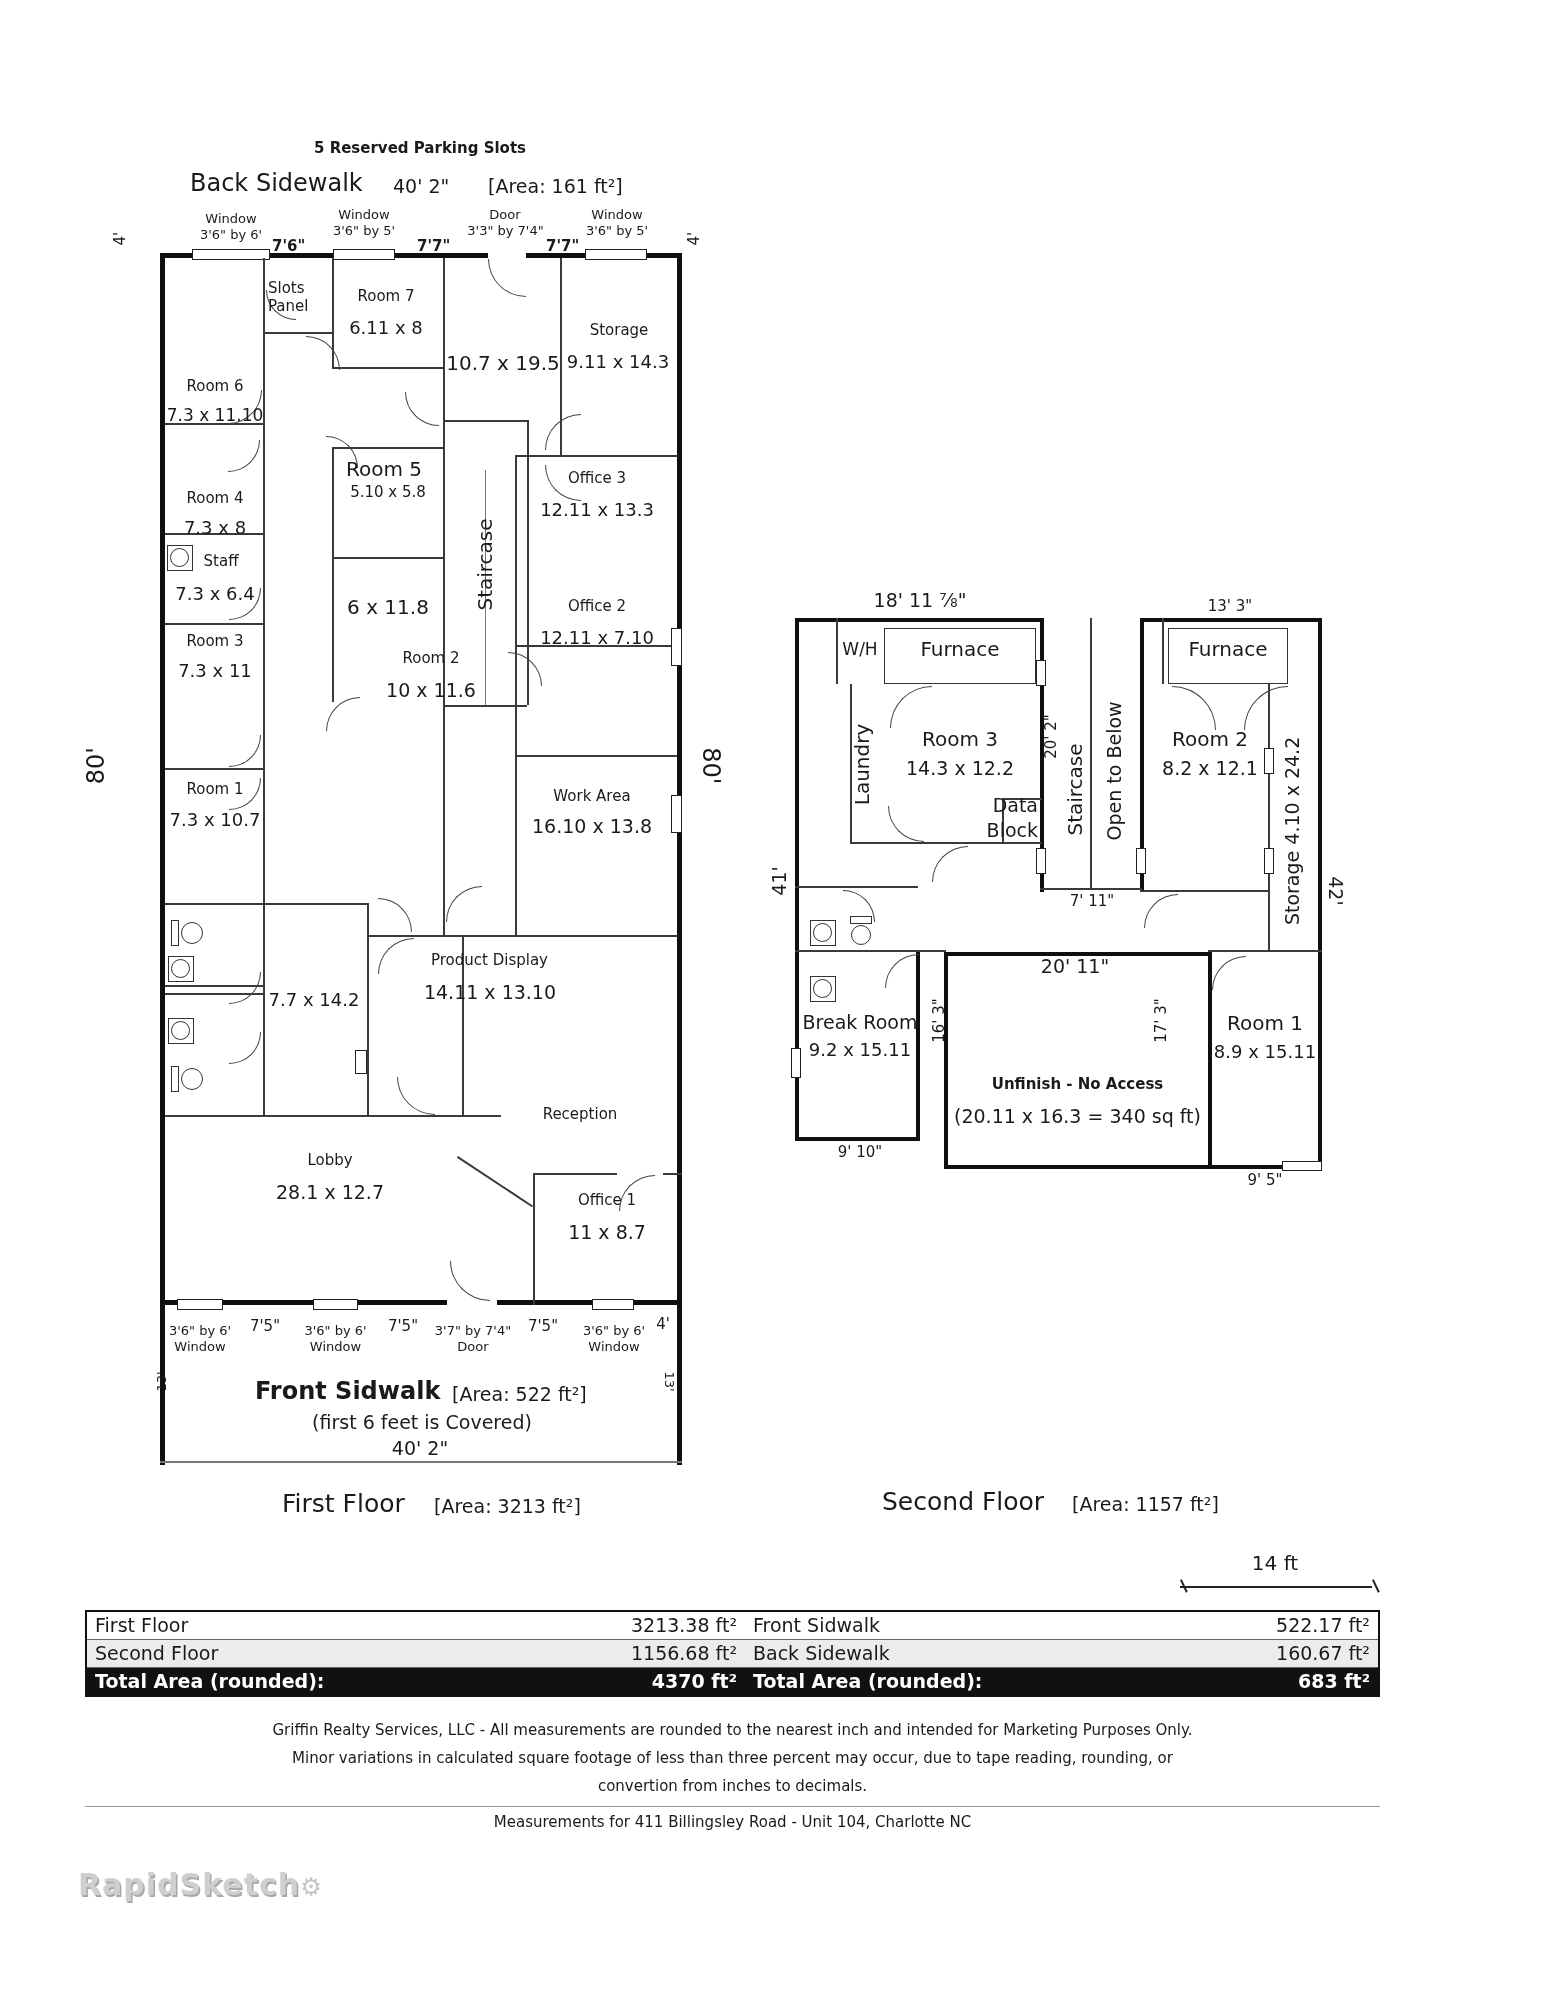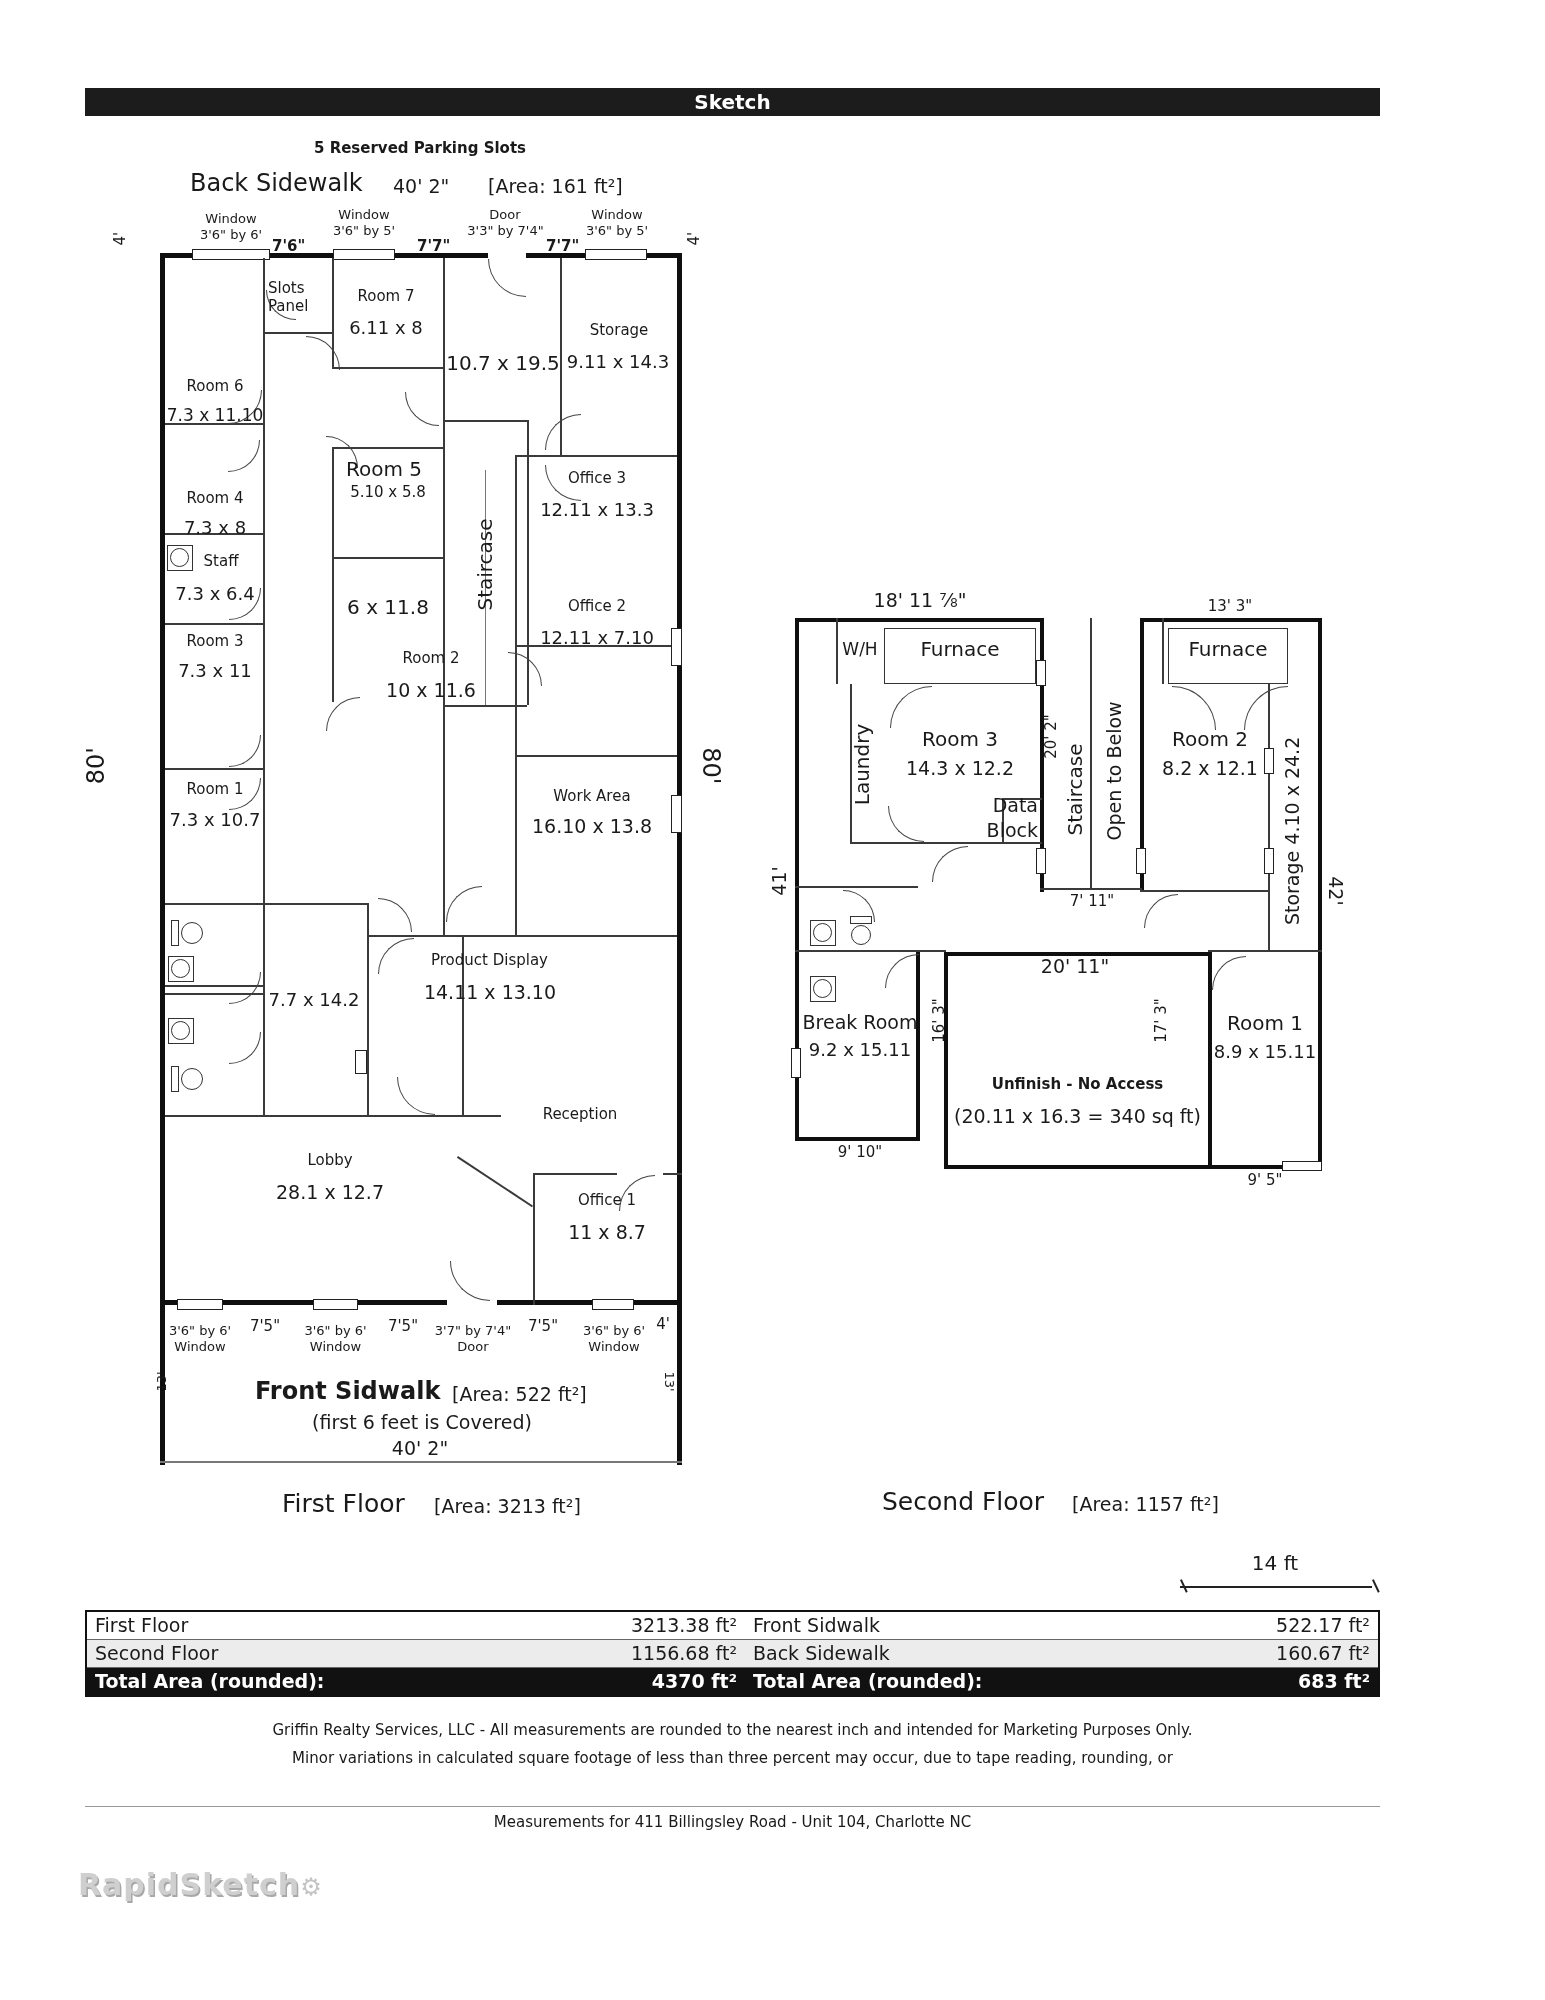--- a/index.html
+++ b/index.html
@@ -44,21 +44,20 @@
   #logo{position:absolute;left:78px;top:1868px;color:#cfcfcf;font-weight:bold;
         letter-spacing:1px;text-shadow:1.5px 1.5px 0 #a8a8a8;}
   #logo .gear{color:#c4c4c4;font-size:24px;text-shadow:none;}
   .diag{position:absolute;background:#3a3a3a;transform-origin:0 0;}
 </style>
 </head>
 <body>
 
 <div id="canvas">
 
-  <div id="hdrbar">Sketch</div>
 
   <div class="lbl f21 b c" style="left:220px;top:140px;width:400px">5 Reserved Parking Slots</div>
   <div class="lbl f24" style="left:190px;top:170px">Back Sidewalk</div>
   <div class="lbl f19" style="left:393px;top:176px">40' 2"</div>
   <div class="lbl f19" style="left:488px;top:176px">[Area: 161 ft²]</div>
 
   <div class="w" style="left:160px;top:253px;width:522px;height:5px"></div>
   <div class="w" style="left:160px;top:253px;width:5px;height:1212px"></div>
   <div class="w" style="left:677px;top:253px;width:5px;height:1212px"></div>
   <div class="w" style="left:160px;top:1300px;width:522px;height:5px"></div>
@@ -339,20 +338,21 @@
     <div class="row total">
       <div class="cell">Total Area (rounded):</div>
       <div class="cell r">4370 ft²</div>
       <div class="cell">Total Area (rounded):</div>
       <div class="cell r">683 ft²</div>
     </div>
   </div>
 
   <div class="lbl f21 c" style="left:85px;top:1722px;width:1295px">Griffin Realty Services, LLC - All measurements are rounded to the nearest inch and intended for Marketing Purposes Only.</div>
   <div class="lbl f21 c" style="left:85px;top:1750px;width:1295px">Minor variations in calculated square footage of less than three percent may occur, due to tape reading, rounding, or</div>
+  <div class="lbl f21 c" style="left:85px;top:1778px;width:1295px">convertion from inches to decimals.</div>
   <div class="hr" style="left:85px;top:1806px;width:1295px"></div>
   <div class="lbl f21 c" style="left:85px;top:1814px;width:1295px">Measurements for 411 Billingsley Road - Unit 104, Charlotte NC</div>
 
   <div id="logo" class="lbl f30">
     <span>RapidSketch</span><span class="gear">⚙</span>
   </div>
 
 </div>
 
 </body></html>

